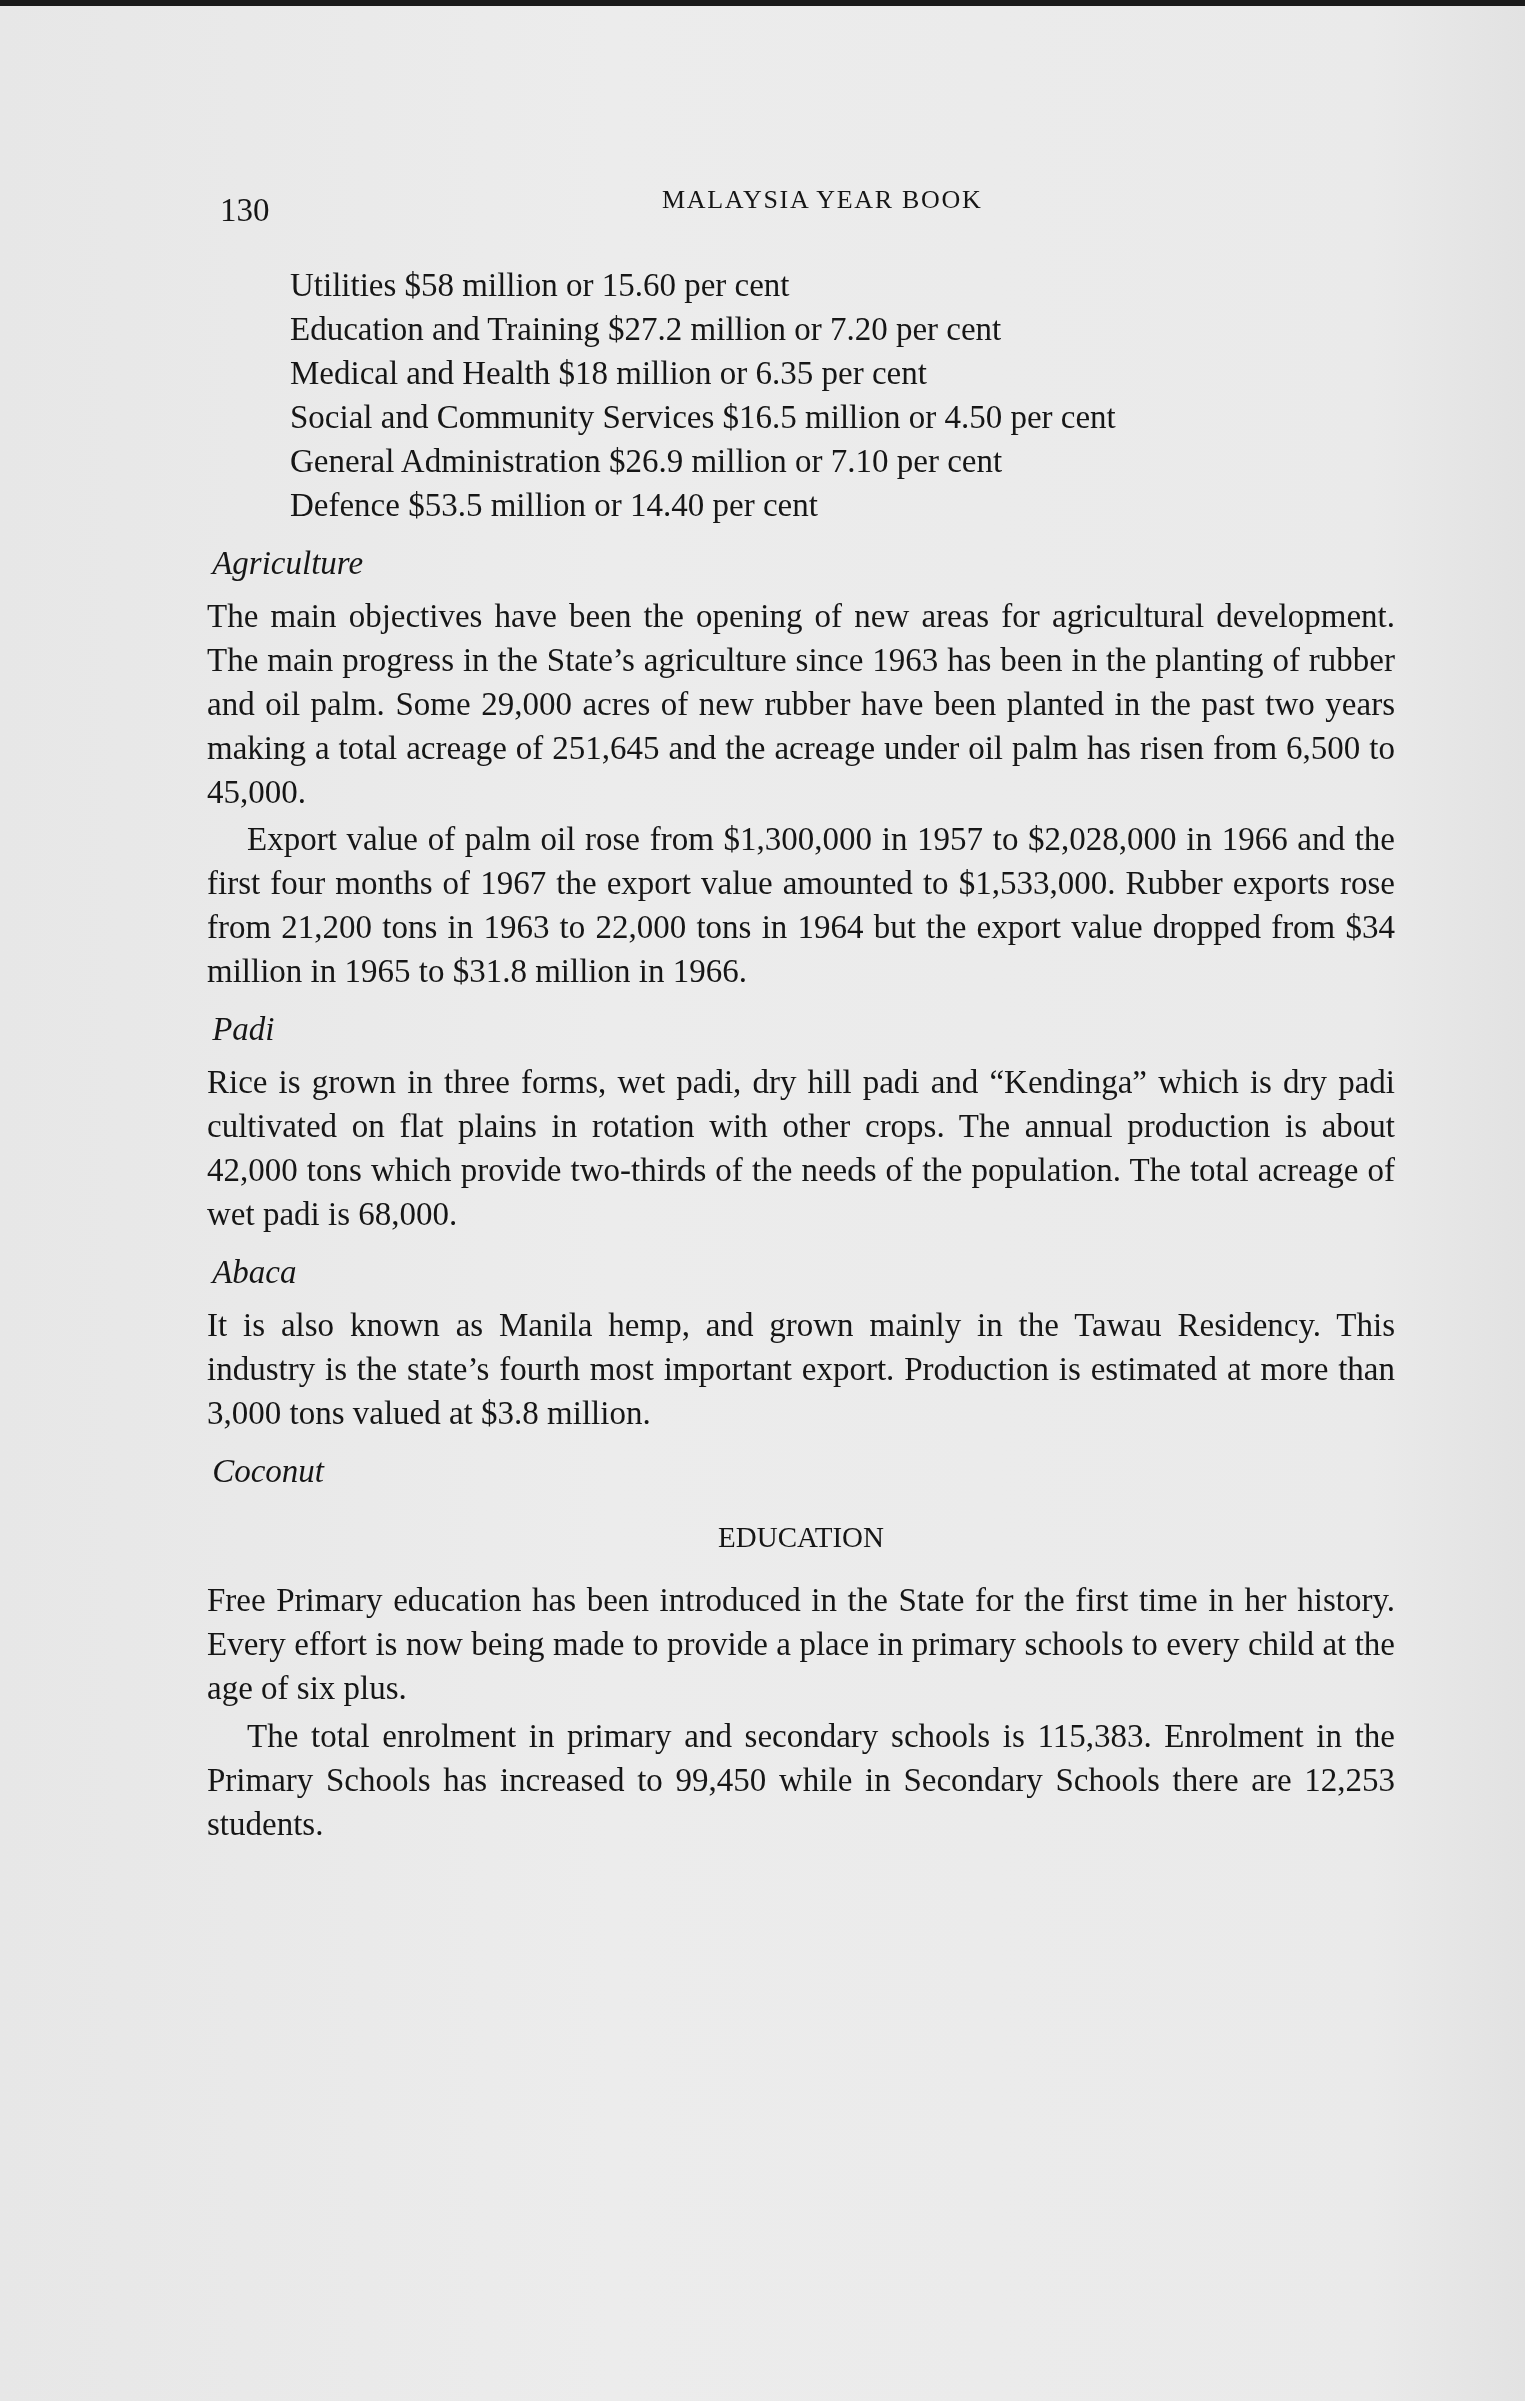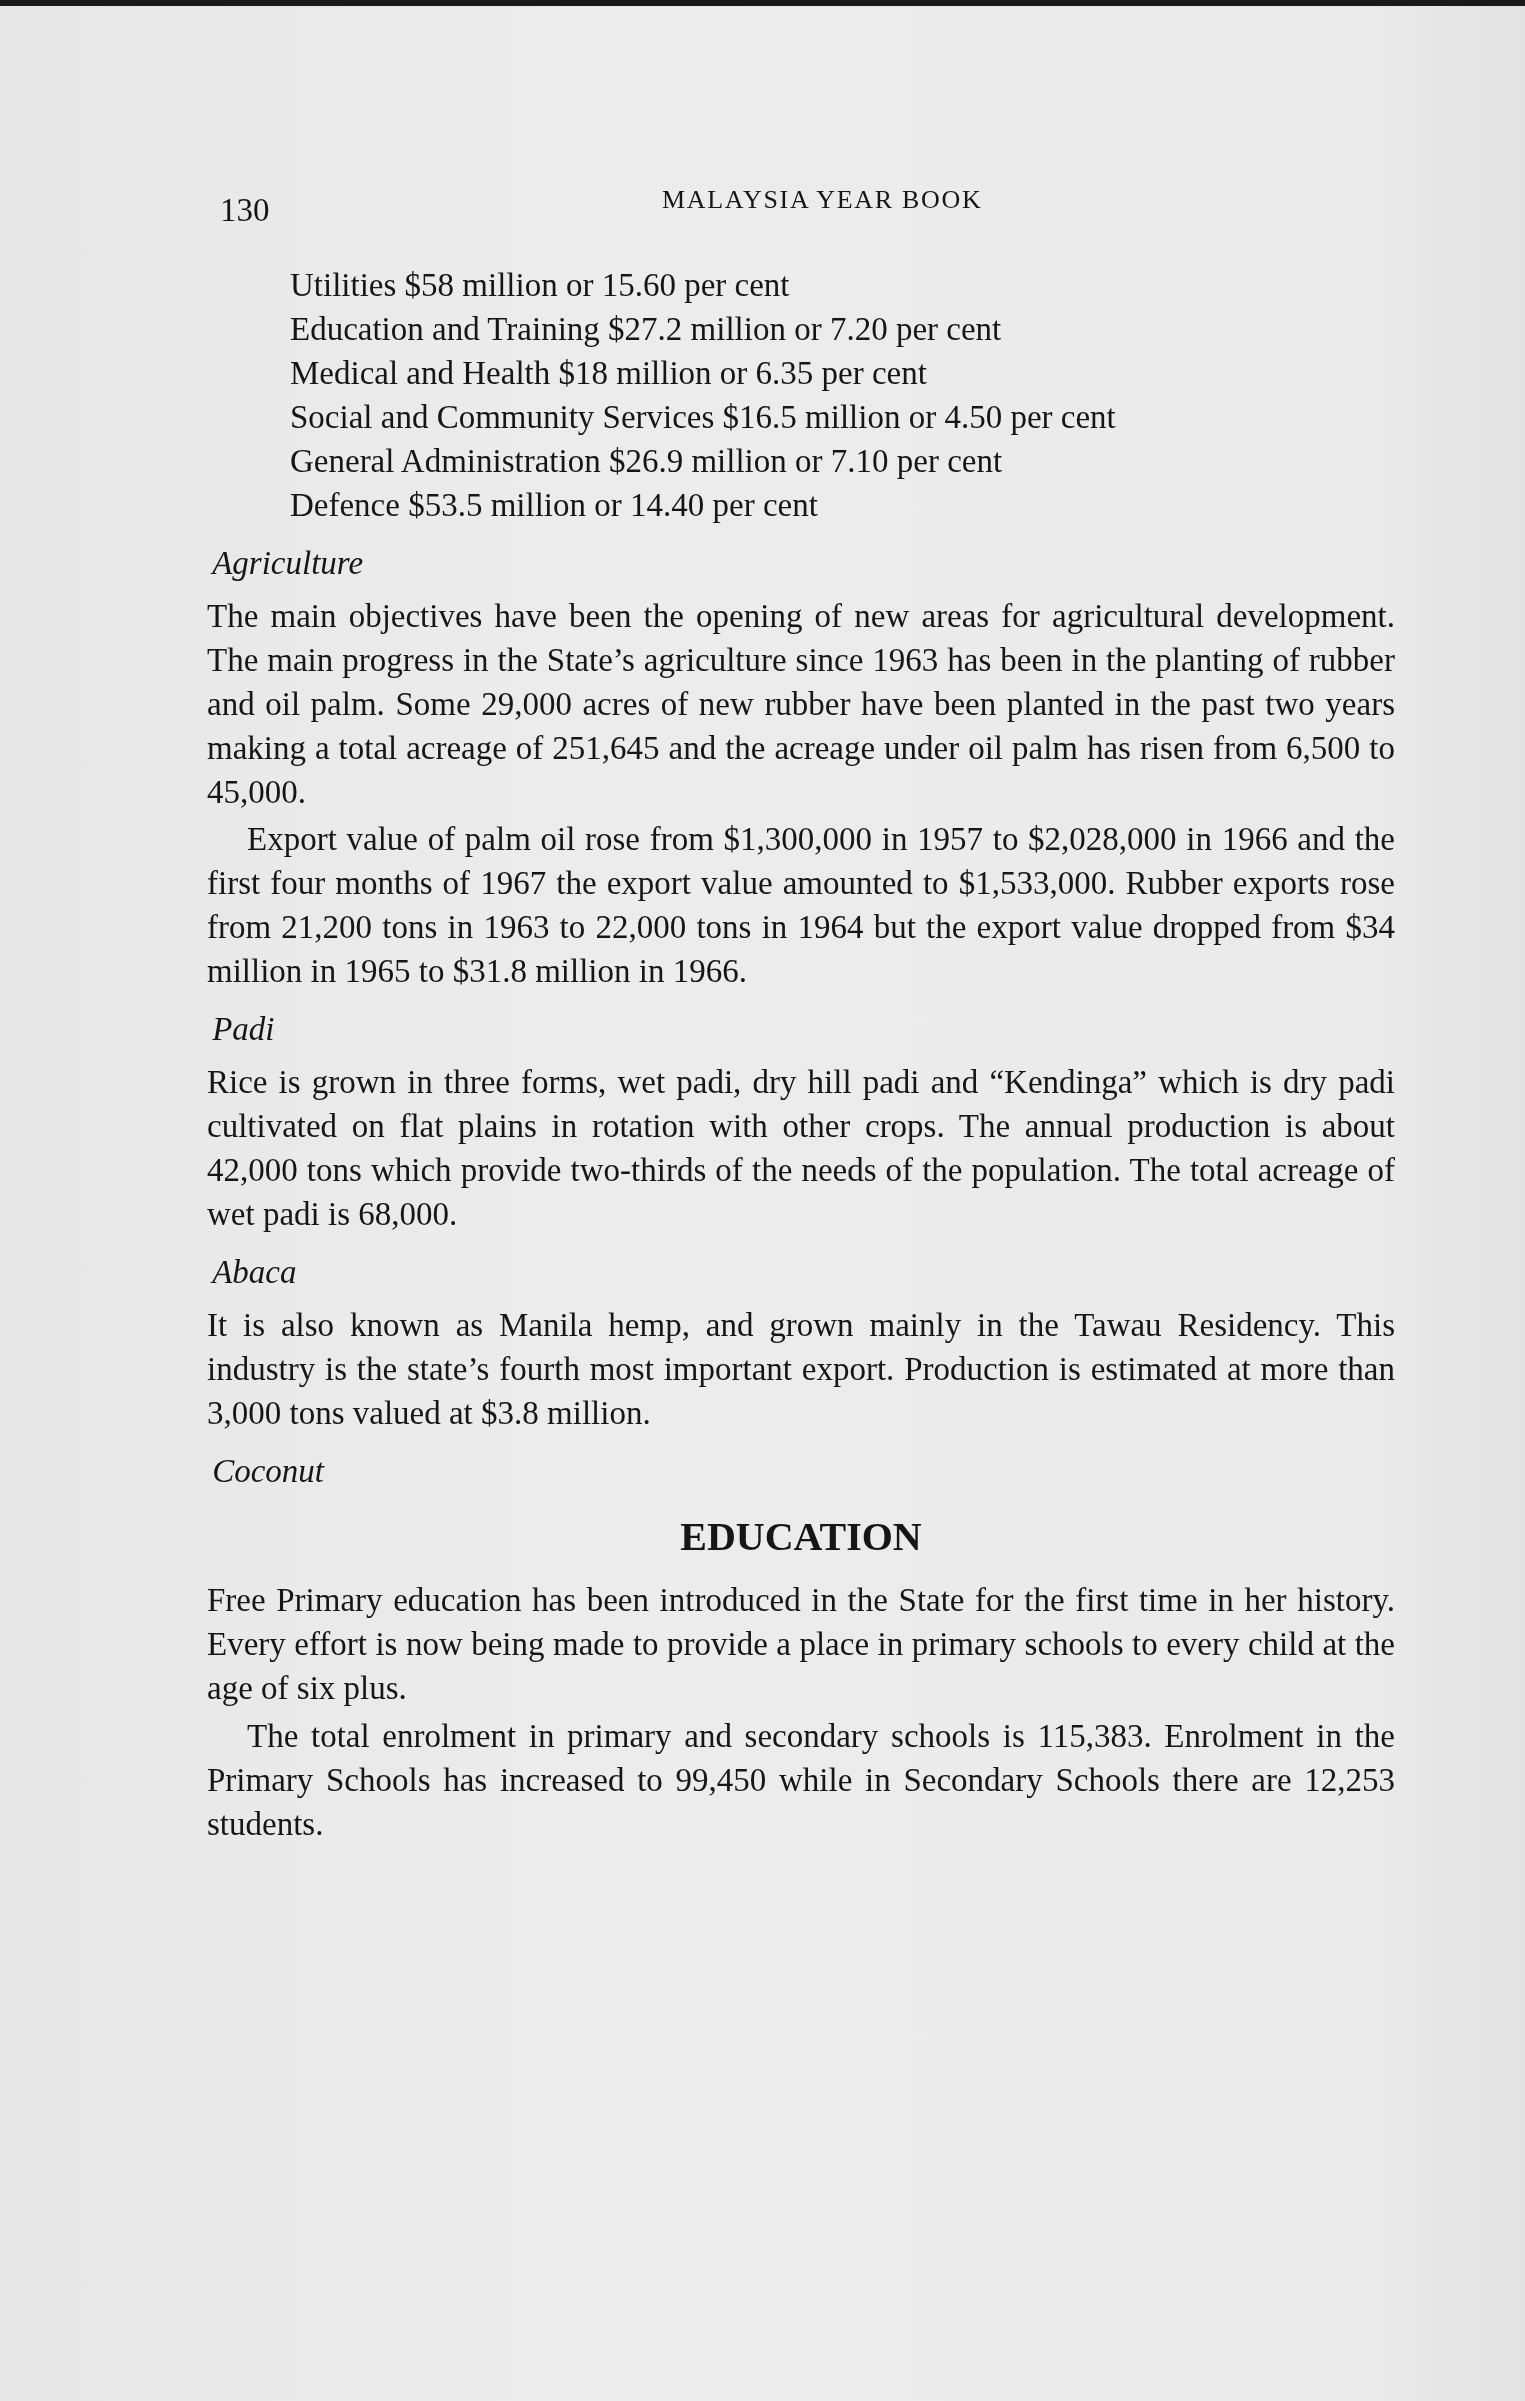--- a/index.html
+++ b/index.html
@@ -76,23 +76,23 @@
       text-align: justify;
       text-align-last: left;
       margin: 0;
     }
     .para.indent {
       text-indent: 40px;
       margin-top: 3.5px;
     }
     .section-head {
       text-align: center;
-      font-weight: bold;
+      font-weight: normal;
       margin: 22.6px 0 19px 0;
-      font-size: 40px;
+      font-size: 29px;
     }
   </style>
 </head>
 <body>
 
 <div class="top-edge"></div>
 
 <div class="page">
 
   <div class="running-head">

